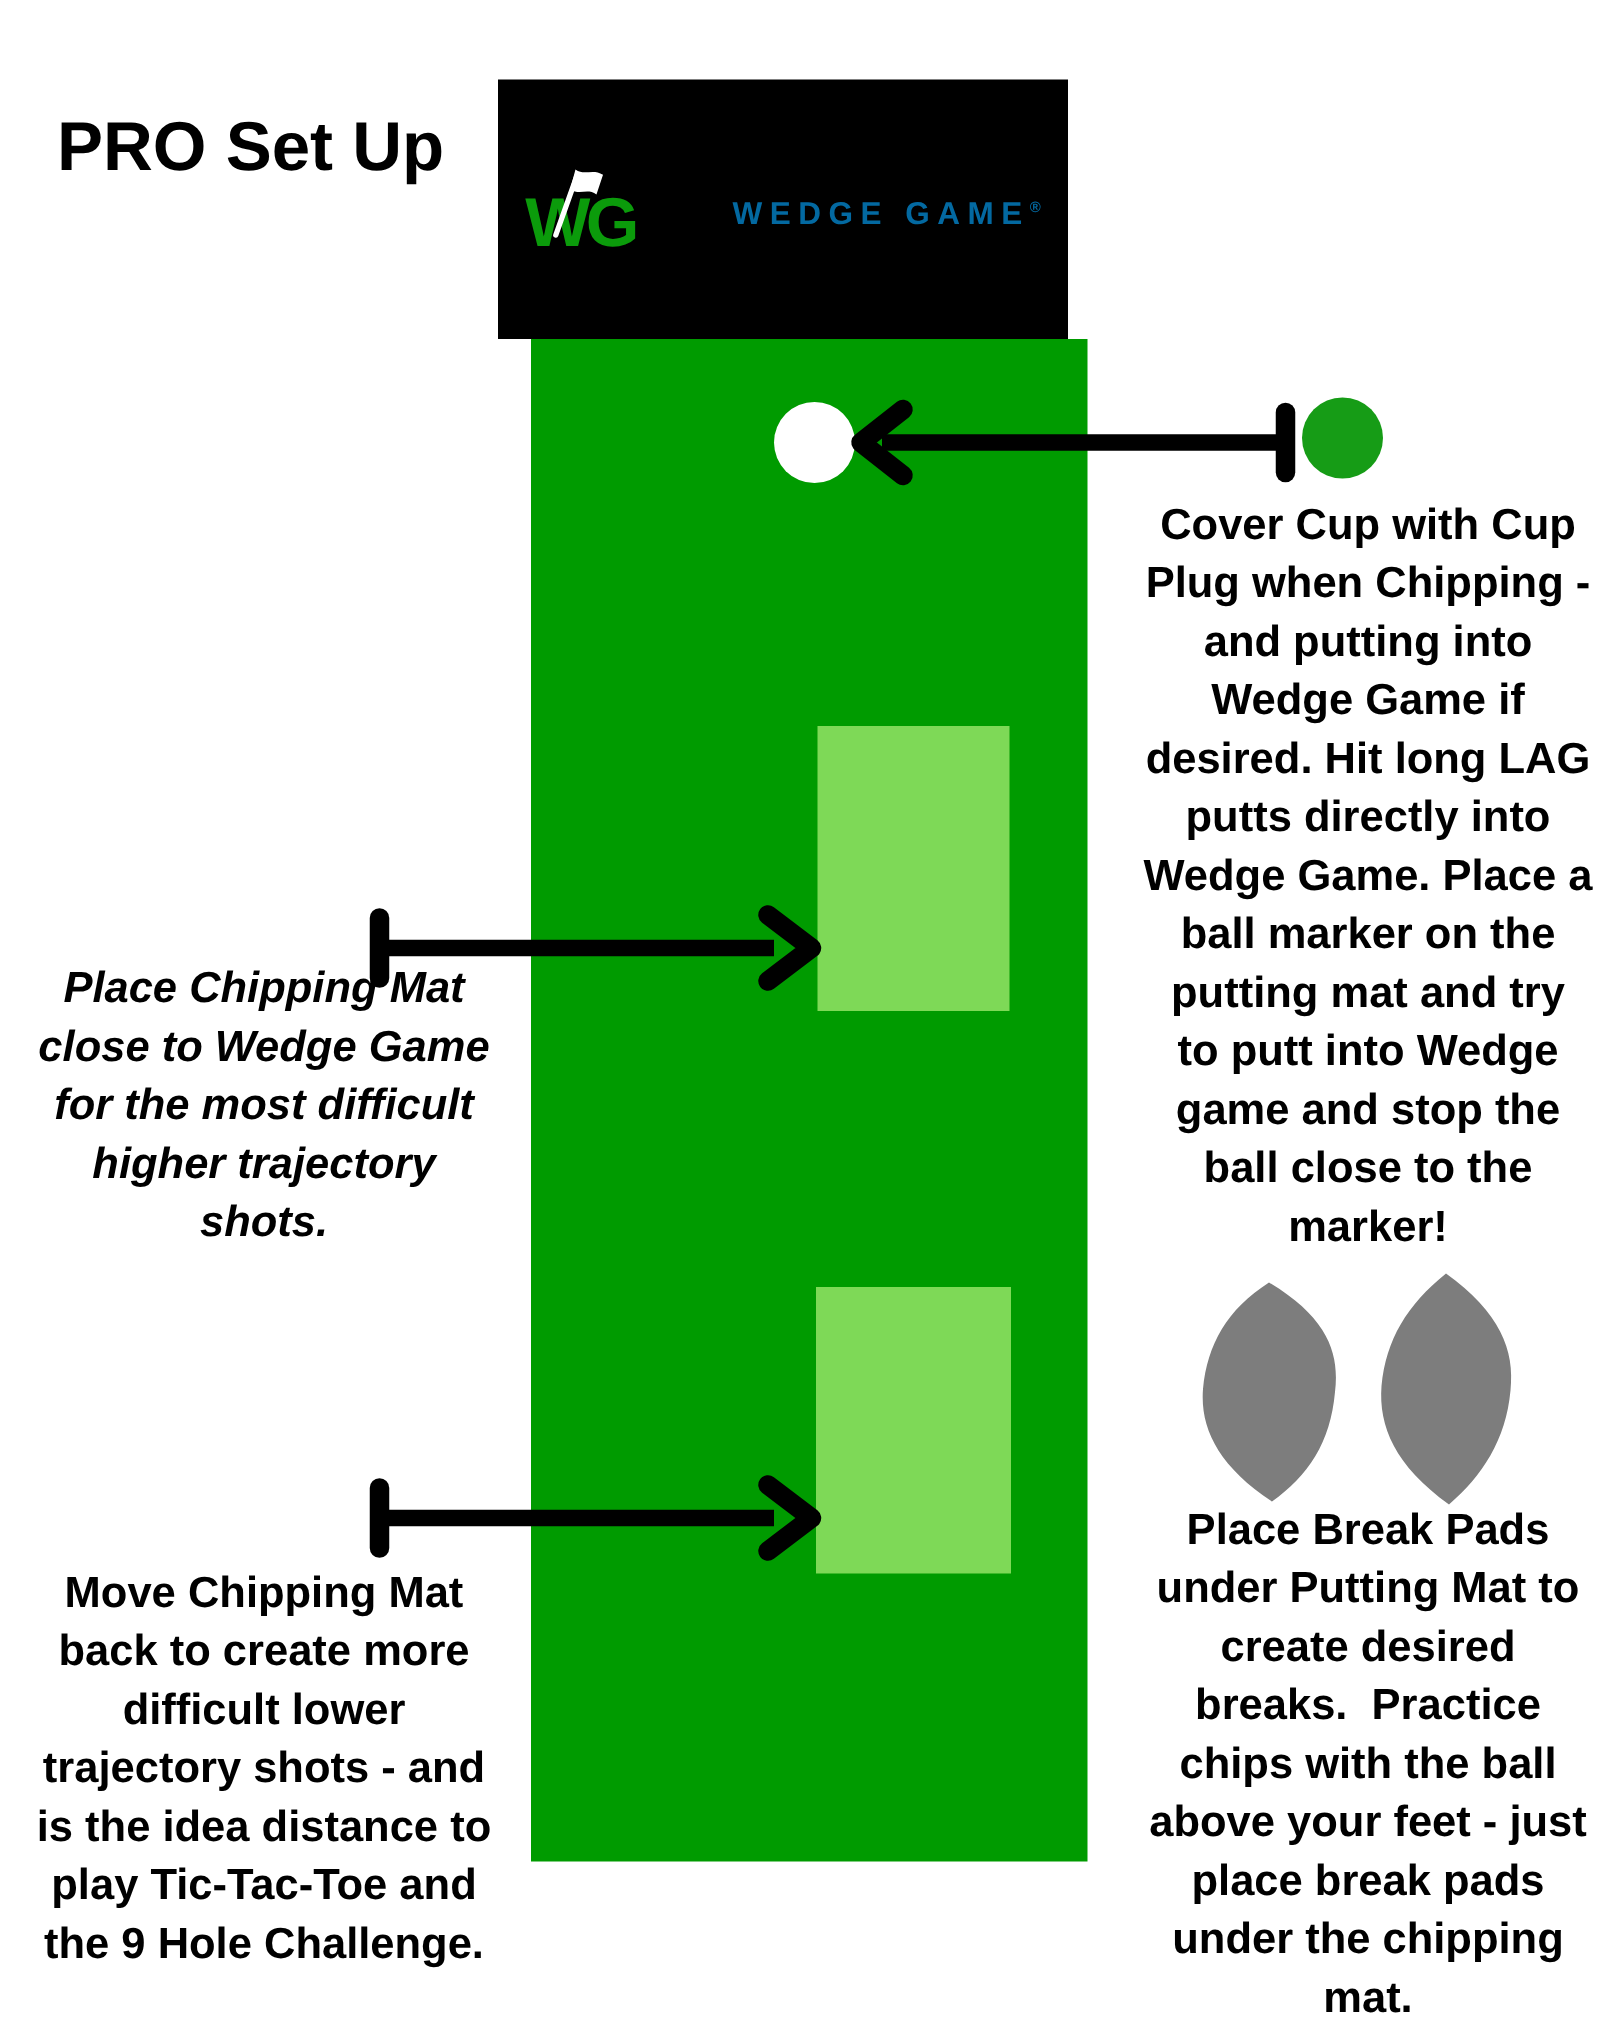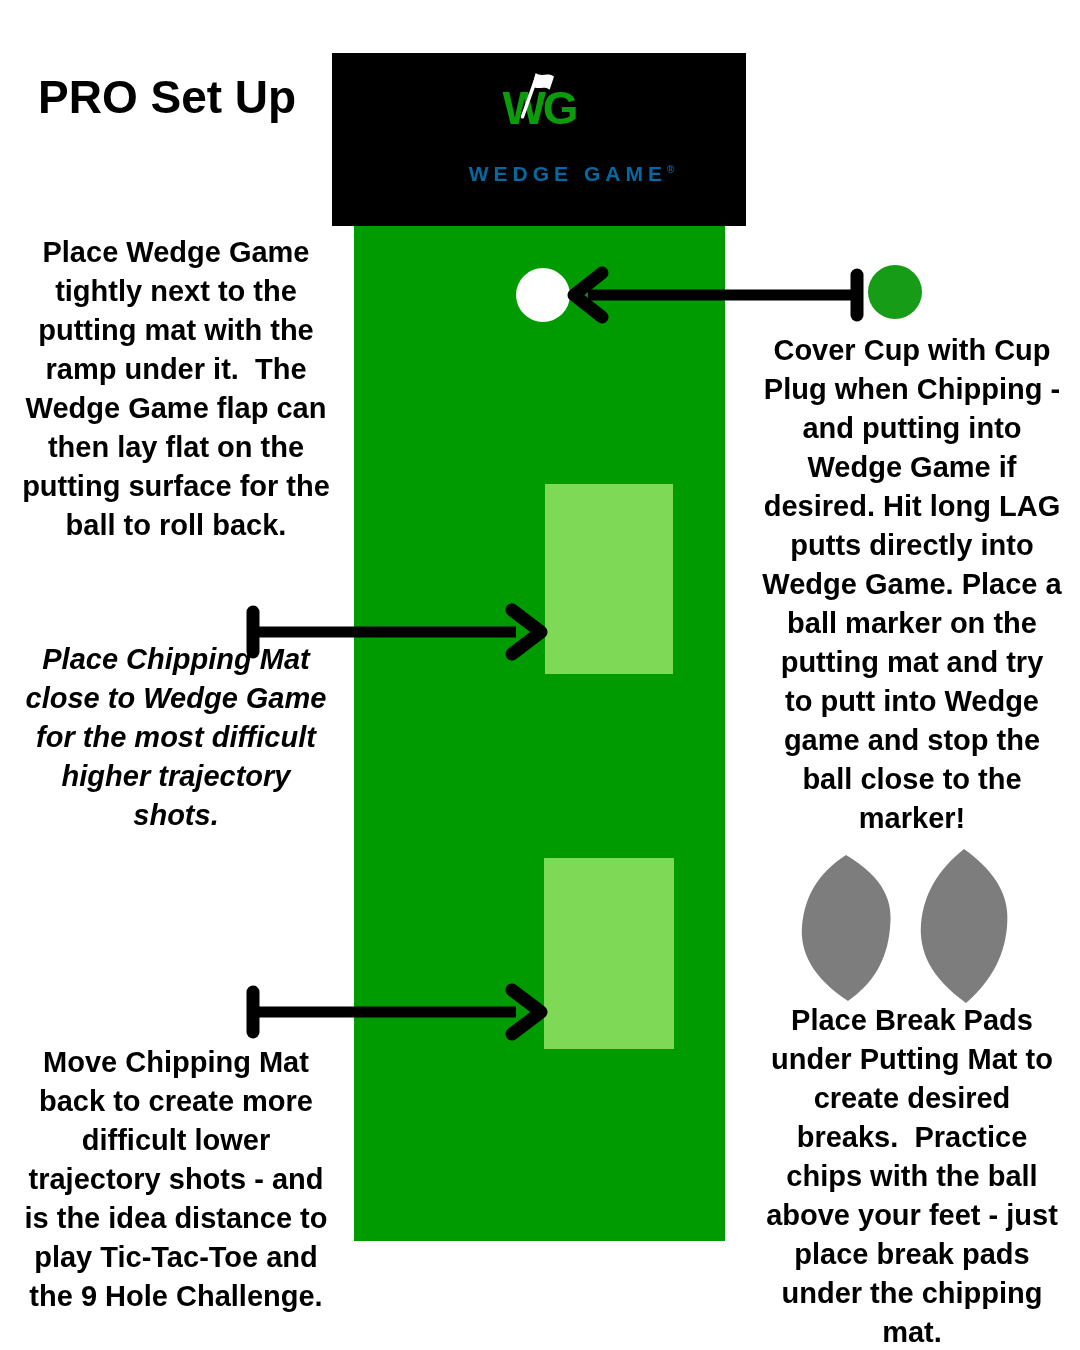--- a/index.html
+++ b/index.html
@@ -6,22 +6,22 @@
   .canvas{
     position:relative;width:1080px;height:1350px;background:#ffffff;
     font-family:"Liberation Sans", sans-serif;color:#000;overflow:hidden;
   }
   .title{
     position:absolute;left:38px;top:70px;
     font-size:46px;font-weight:bold;white-space:pre;
   }
   
   .logo-box{
-    position:absolute;left:332px;top:53px;width:414px;height:173px;
-    background:#000;display:flex;flex-direction:column;align-items:center;justify-content:center;
+    position:absolute;left:332px;top:53px;width:380px;height:173px;
+    background:#000;display:flex;flex-direction:row;align-items:center;justify-content:center;
   }
   .monogram{
     position:relative;font-size:46px;font-weight:800;letter-spacing:-3px;
     color:#0b9b0b;line-height:1;margin-top:16px;
   }
   .flag{position:absolute;width:42px;height:50px;left:50%;top:-16px;transform:translateX(-58%);}
   .wordmark{color:#0369a1;font-size:21px;font-weight:bold;letter-spacing:5px;margin-top:7px;white-space:pre;}
   .reg{font-size:10px;vertical-align:super;letter-spacing:0;}
   
   .putting-mat{position:absolute;left:354px;top:226px;width:371px;height:1015px;background:#009b00;}
@@ -87,28 +87,20 @@
     <line x1="253" y1="1012" x2="516" y2="1012" stroke-width="11"></line>
     <polyline points="512,990 541,1012 512,1034" stroke-width="13" stroke-linecap="round" stroke-linejoin="round"></polyline>
     <line x1="253" y1="992" x2="253" y2="1032" stroke-width="13" stroke-linecap="round"></line>
   </svg>
 
   <svg class="pads" width="240" height="175" viewBox="780 838 240 175">
     <path d="M846 855 C886 879 893 903 890 928 C887 962 872 984 848 1001 C812 977 800 952 802 926 C805 896 818 873 846 855 Z"></path>
     <path d="M964 849 C1000 875 1010 900 1007 927 C1004 960 988 984 966 1003 C930 977 919 951 921 924 C924 893 938 870 964 849 Z"></path>
   </svg>
 
-  <div class="note n1">Place Wedge Game
-tightly next to the
-putting mat with the
-ramp under it.  The
-Wedge Game flap can
-then lay flat on the
-putting surface for the
-ball to roll back.</div>
   <div class="note n2">Cover Cup with Cup
 Plug when Chipping -
 and putting into
 Wedge Game if
 desired. Hit long LAG
 putts directly into
 Wedge Game. Place a
 ball marker on the
 putting mat and try
 to putt into Wedge

